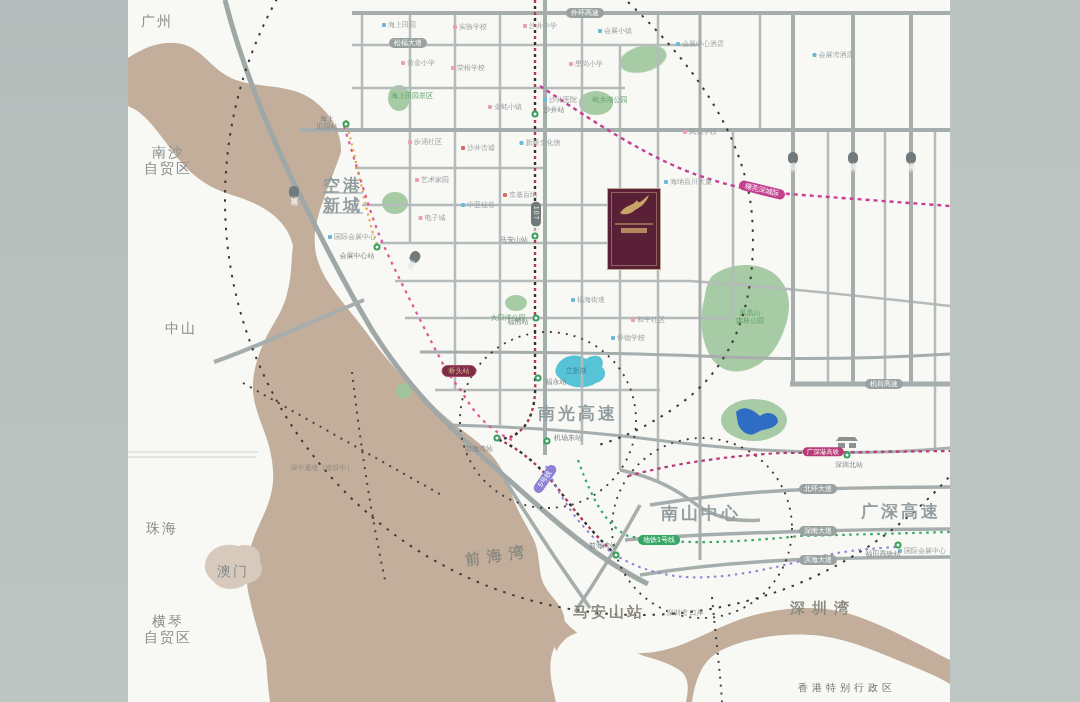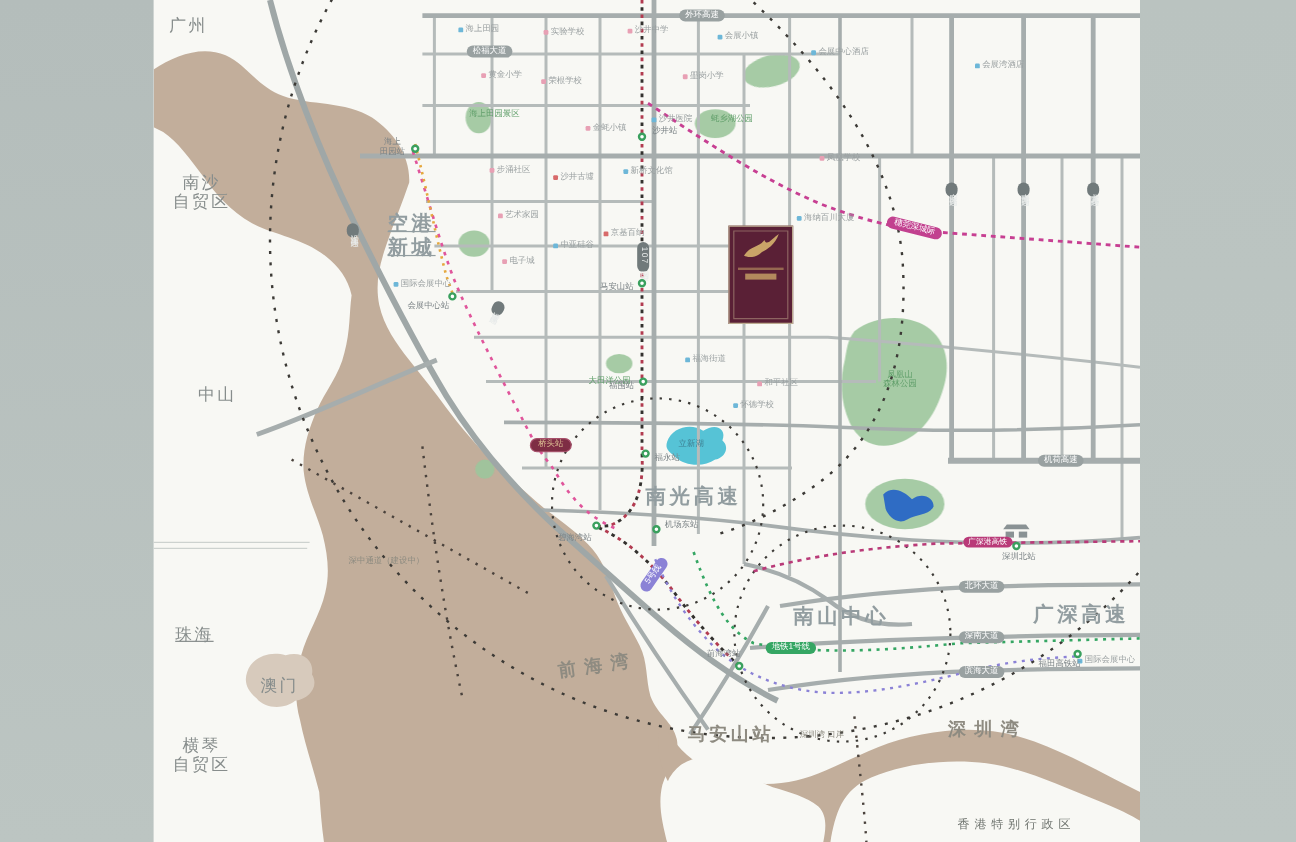--- a/index.html
+++ b/index.html
@@ -172,21 +172,21 @@
   </svg>
 
   <div class="band band-left"></div>
   <div class="band band-right"></div>
 
   <div id="overlay">
       <div class="ml lbl-region" style="left: 157px; top: 21px;">广州</div>
       <div class="ml lbl-region" style="left: 168px; top: 160px;">南沙
 自贸区</div>
       <div class="ml lbl-region" style="left: 181px; top: 328px;">中山</div>
-      <div class="ml lbl-region" style="left: 162px; top: 528px; text-decoration: underline;">珠海</div>
+      <div class="ml lbl-region" style="left: 162px; top: 528px;">珠海</div>
       <div class="ml lbl-region" style="left: 233px; top: 571px;">澳门</div>
       <div class="ml lbl-region" style="left: 168px; top: 629px;">横琴
 自贸区</div>
       <div class="ml lbl-region-sm" style="left: 847px; top: 688px;">香港特别行政区</div>
       <div class="ml lbl-sea" style="left: 498px; top: 555px; transform: translate(-50%, -50%) rotate(-8deg);">前海湾</div>
       <div class="ml lbl-sea" style="left: 823px; top: 608px;">深圳湾</div>
       <div class="ml lbl-sea2" style="left: 609px; top: 612px;">马安山站</div>
       <div class="ml lbl-district" style="left: 343px; top: 196px; text-decoration: underline;">空港
 新城</div>
       <div class="ml lbl-district" style="left: 578px; top: 414px;">南光高速</div>

